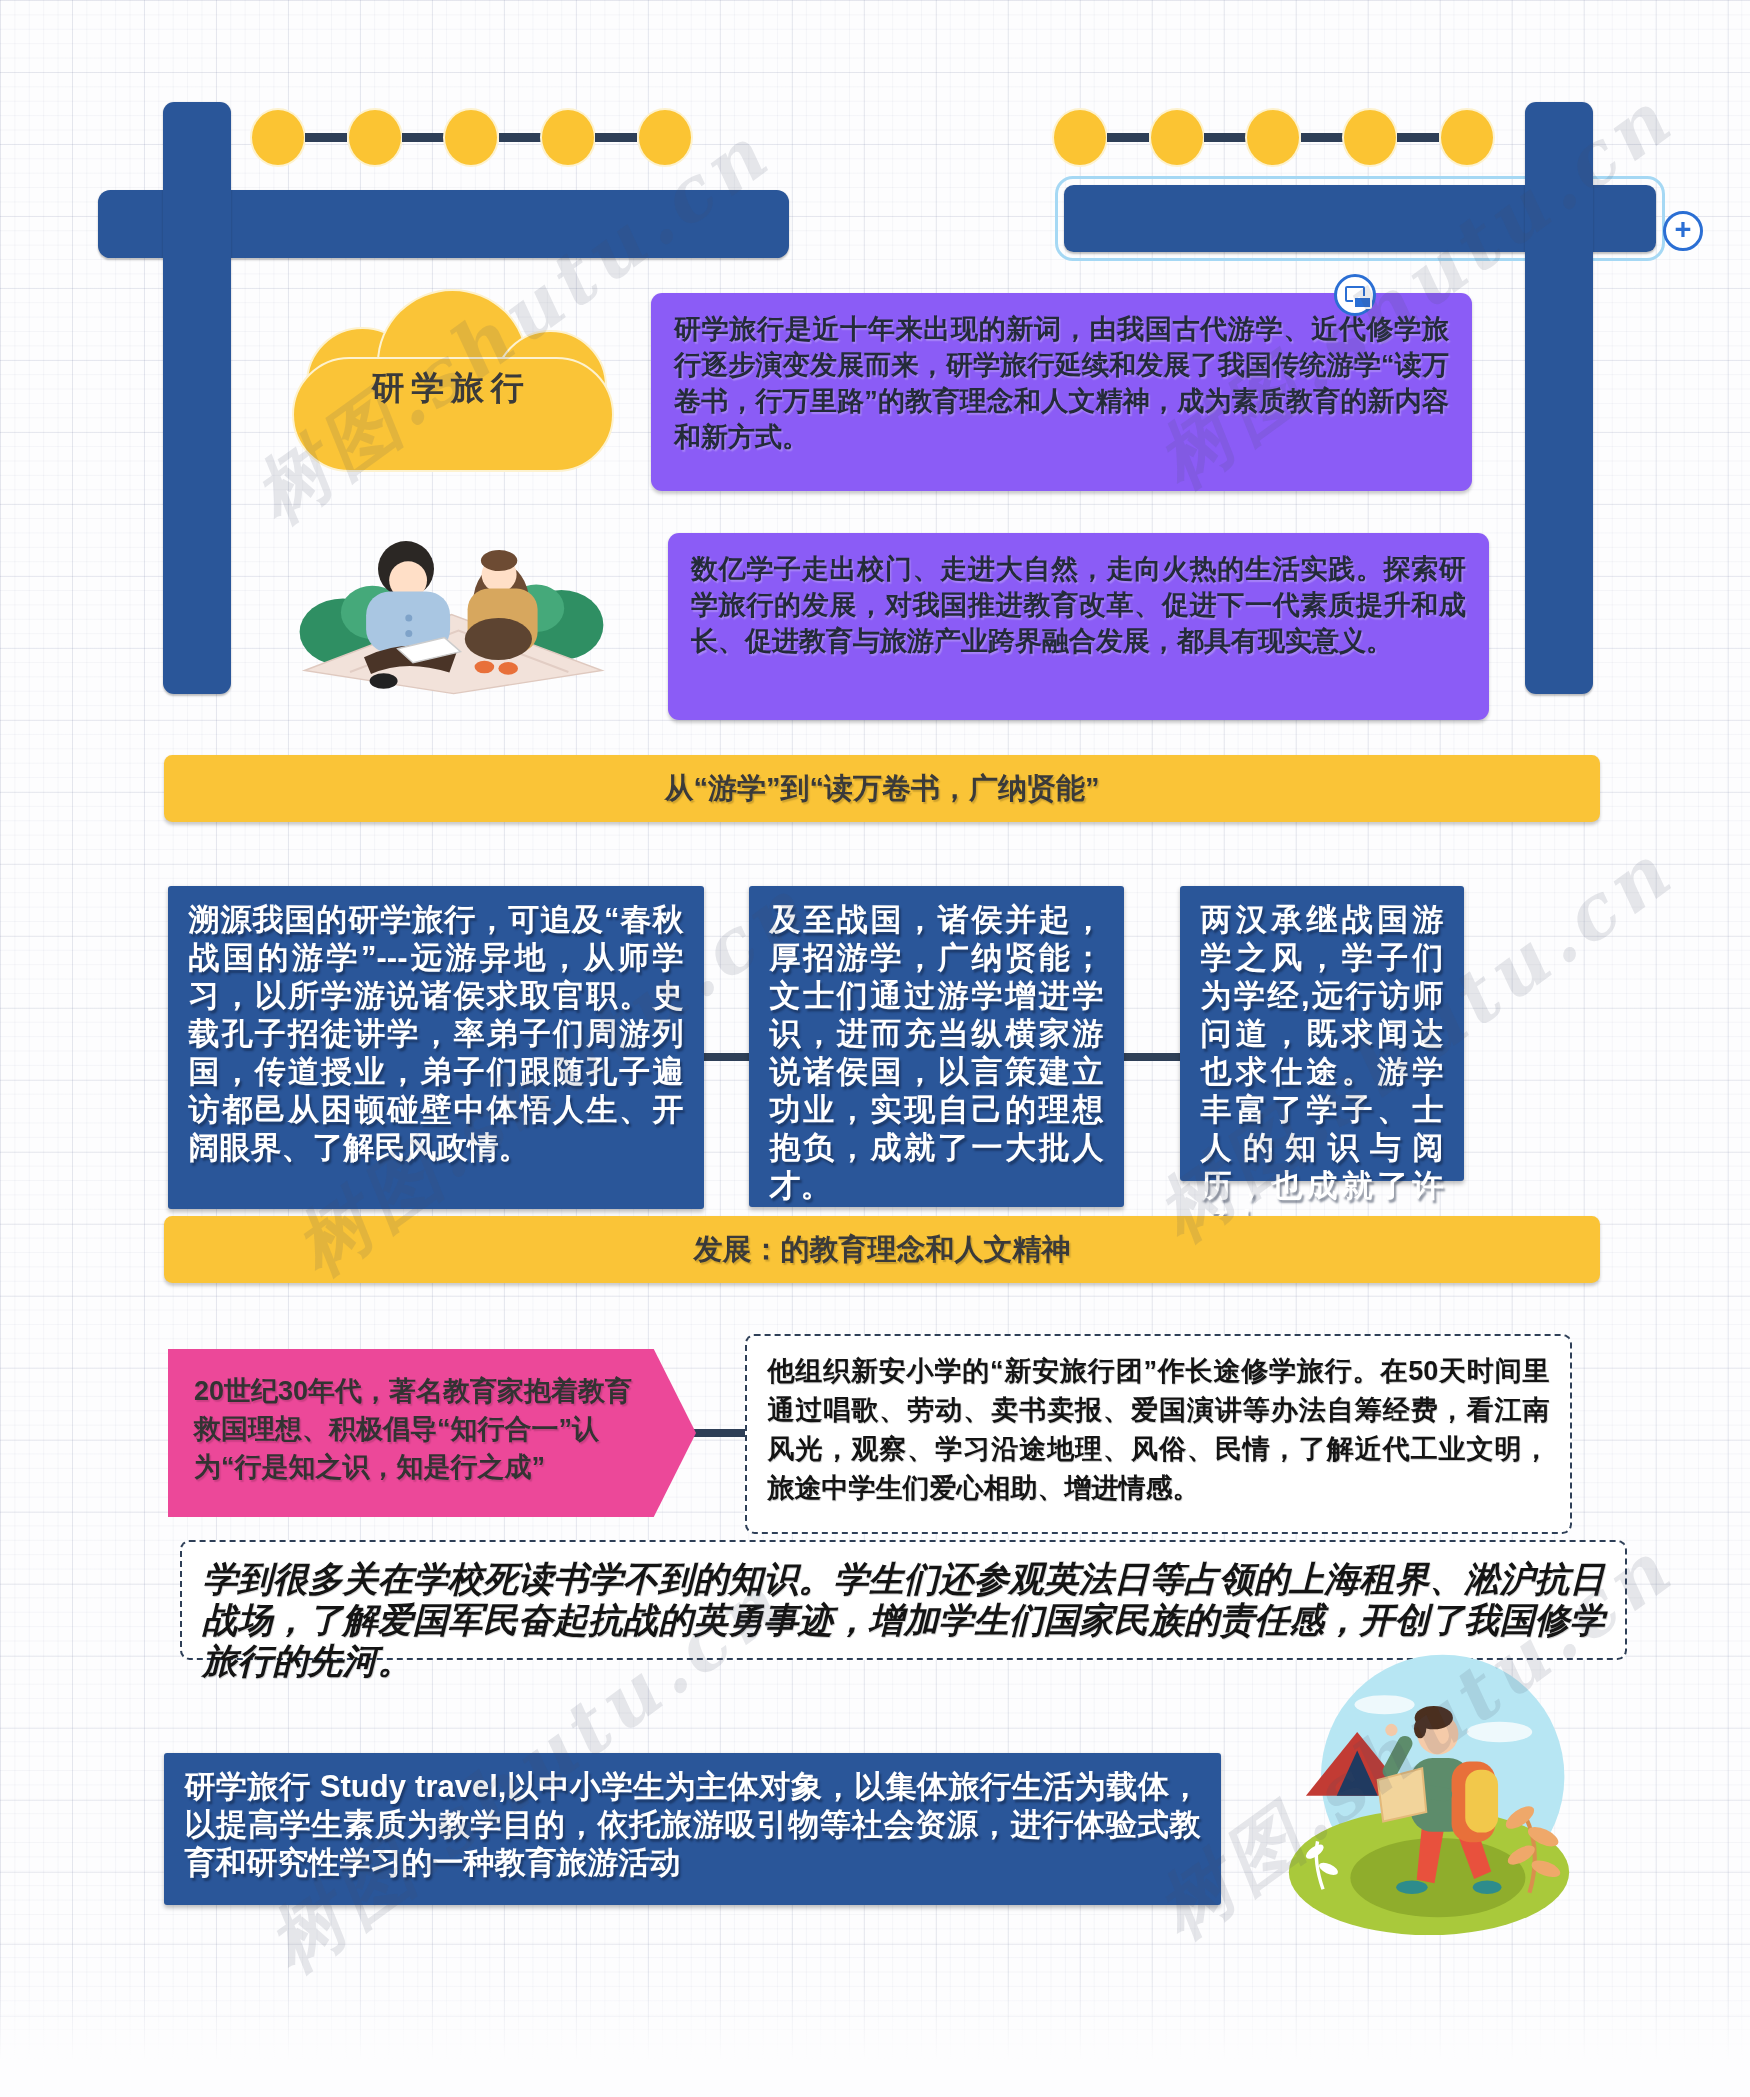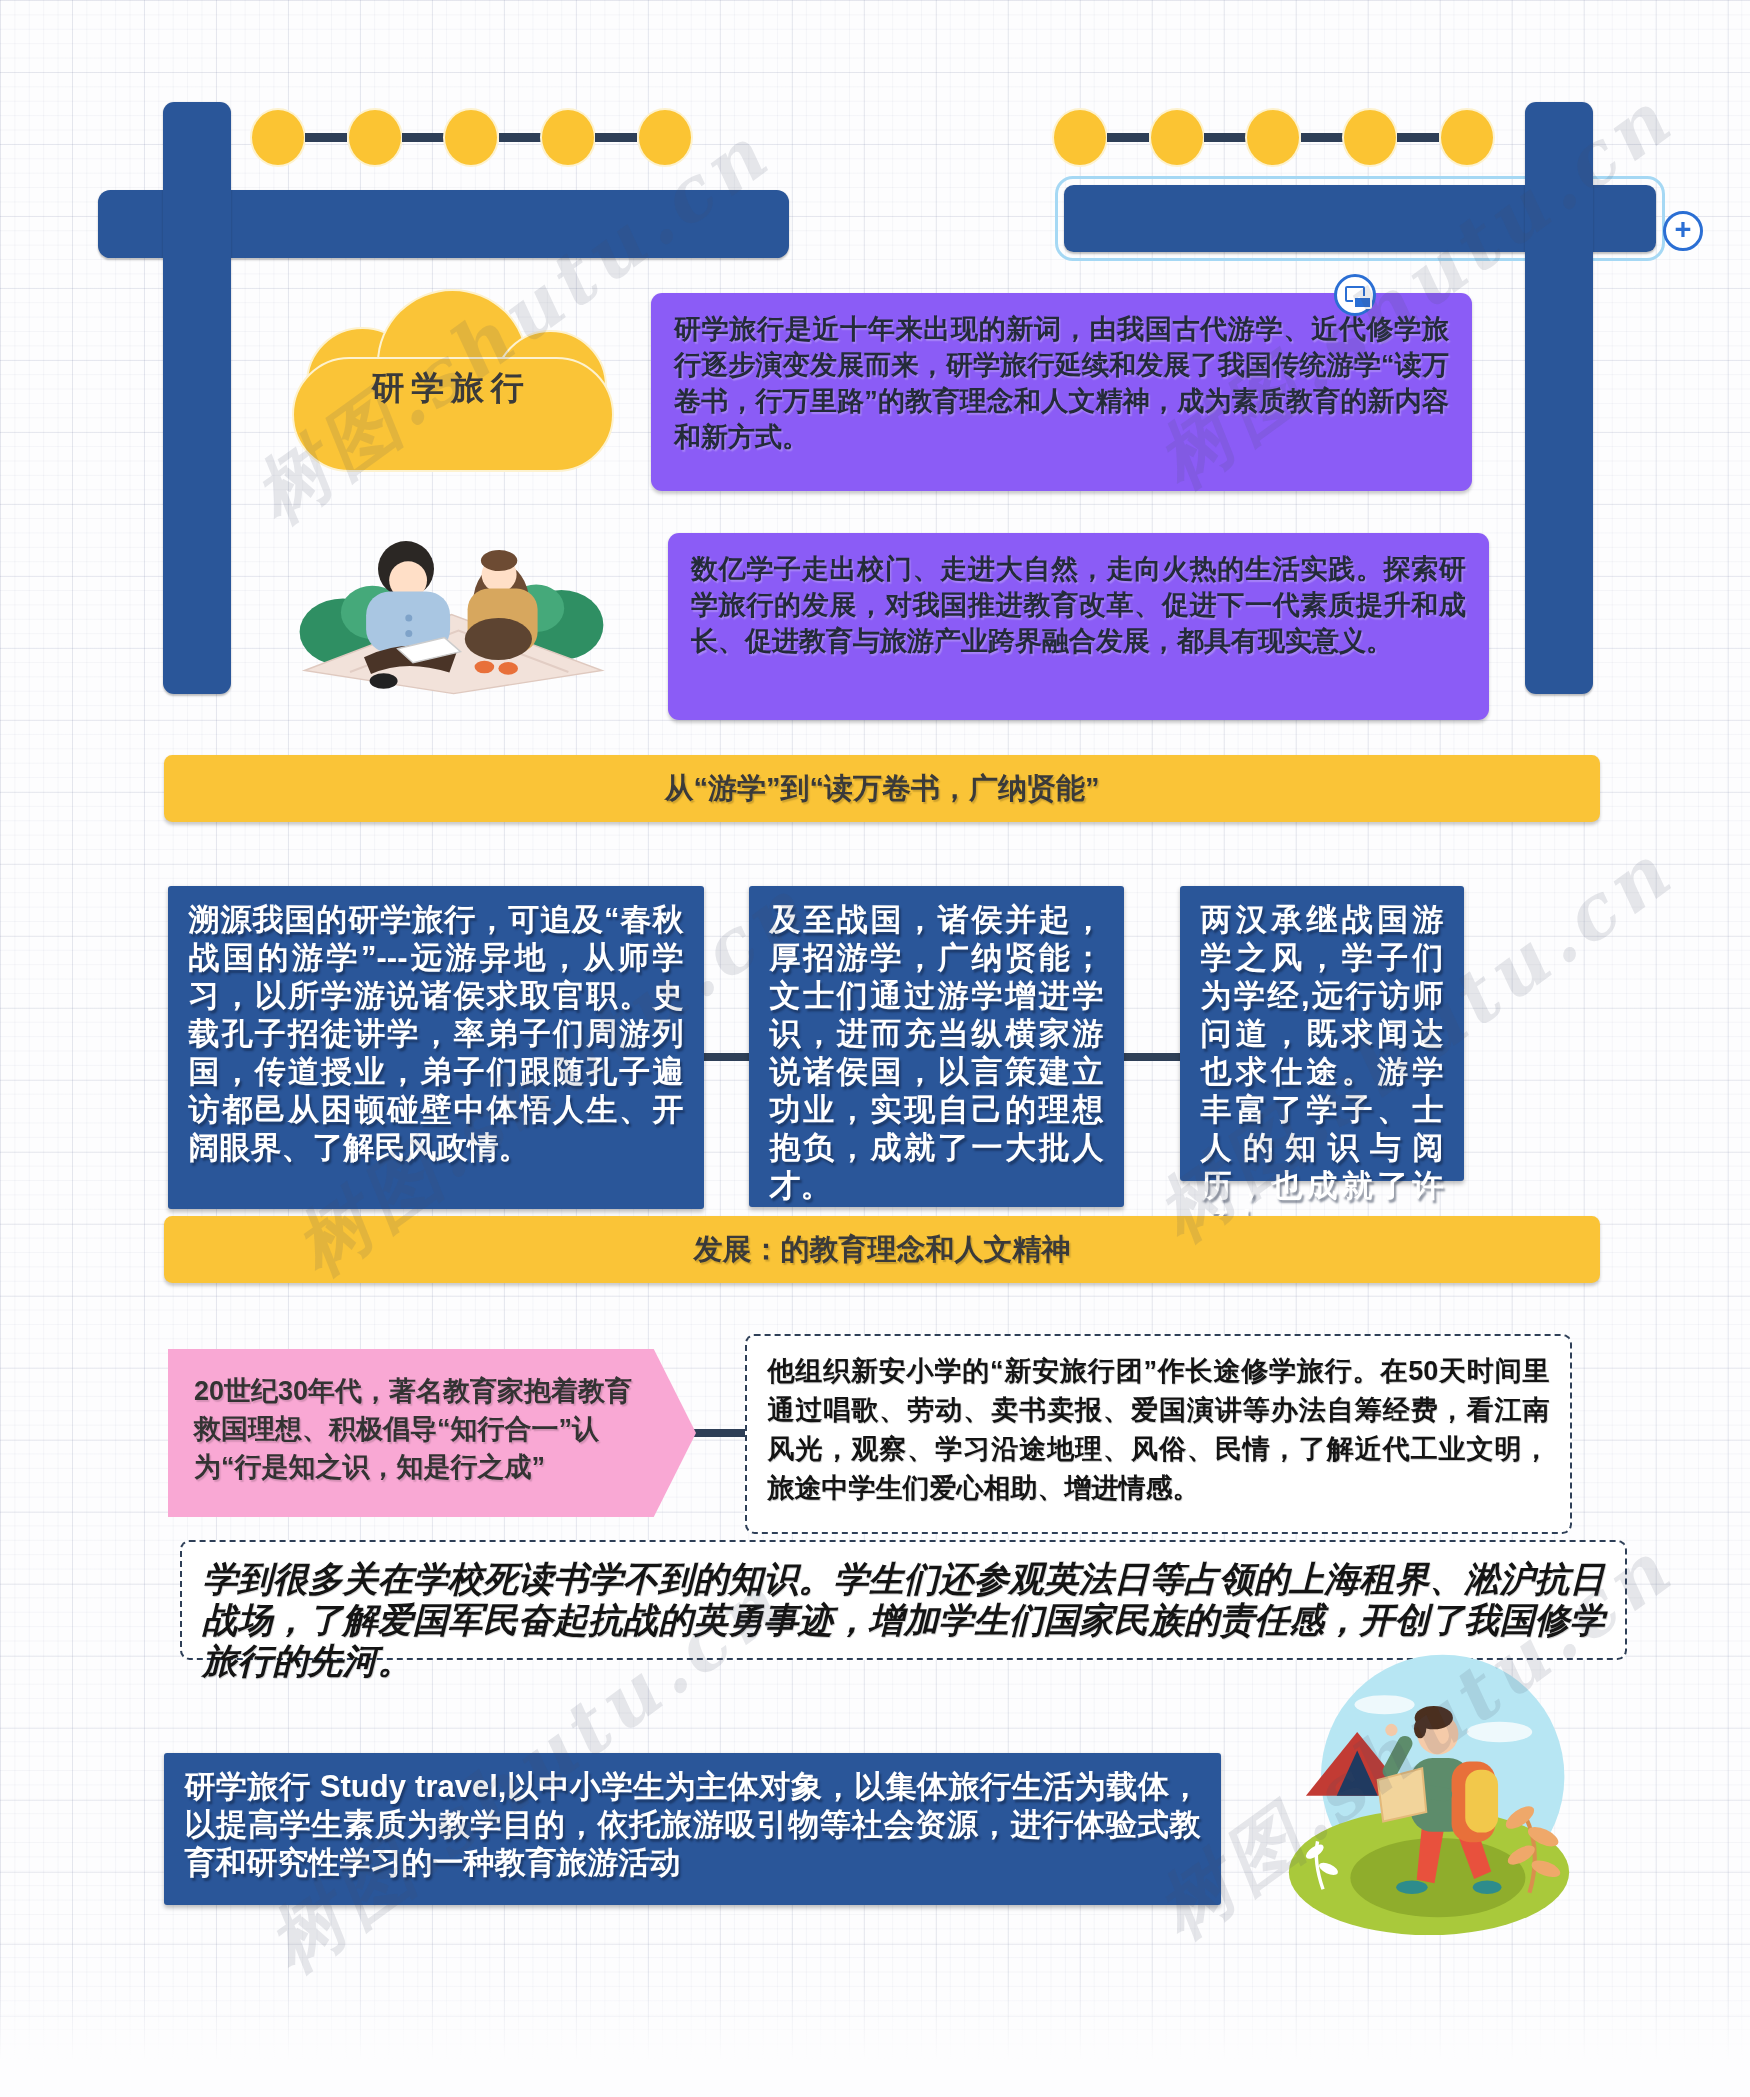--- a/index.html
+++ b/index.html
@@ -36,21 +36,21 @@
   .peri-box{background:#8b5cf6;border-radius:11px;color:#242B3A;font-size:27px;line-height:36px;font-weight:700;
     padding:18px 23px;box-sizing:border-box;z-index:6;text-align:justify;
     text-shadow:1.4px 2.1px 1.4px rgba(255,255,255,.25);box-shadow:0 2.1px 3.4px rgba(0,0,0,.2);}
   .banner{background:#FAC437;border-radius:8.2px;display:flex;align-items:center;justify-content:center;
     font-size:29px;font-weight:700;color:#3A3A3A;z-index:6;text-shadow:1.4px 2.1px 1.4px rgba(0,0,0,.18);
     box-shadow:0 2.1px 3.4px rgba(0,0,0,.2);}
   .blue-card{background:#2A5699;border-radius:3px;color:#fff;font-size:31px;line-height:38px;font-weight:700;
     padding:15px 20.5px;box-sizing:border-box;z-index:6;text-align:justify;
     text-shadow:2.1px 2.7px 2.1px rgba(10,25,50,.45);box-shadow:0 2.1px 4.1px rgba(0,0,0,.25);margin-top:19px;}
   .connector{background:#2E3F57;height:8.2px;z-index:2;}
-  .arrow-note{background:#f9a8d4;color:#333;font-size:27px;line-height:38px;font-weight:700;
+  .arrow-note{background:#ec4899;color:#333;font-size:27px;line-height:38px;font-weight:700;
     padding:23px 55px 23px 26px;box-sizing:border-box;z-index:6;
     clip-path:polygon(0 0,92% 0,100% 50%,92% 100%,0 100%);text-shadow:1.4px 2.1px 1.4px rgba(0,0,0,.15);}
   .dashed-note{background:#fff;border:2.7px dashed #2E3F57;border-radius:9.6px;color:#141414;
     font-size:27px;line-height:39px;font-weight:700;padding:16.4px 20.5px;box-sizing:border-box;z-index:6;
     text-align:justify;text-shadow:0.7px 1.4px 0.7px rgba(0,0,0,.2);}
   
   .wm{font-family:"DejaVu Serif","Liberation Serif",serif;font-style:italic;font-size:75px;letter-spacing:6.8px;
     color:rgba(70,80,100,.13);transform:rotate(-36deg);white-space:nowrap;z-index:20;pointer-events:none;font-weight:700;}
   .fade-bottom{left:0;right:0;bottom:0;height:123px;background:linear-gradient(rgba(253,253,254,0),#fdfdfe 70%);z-index:9;}
   svg{display:block;}

